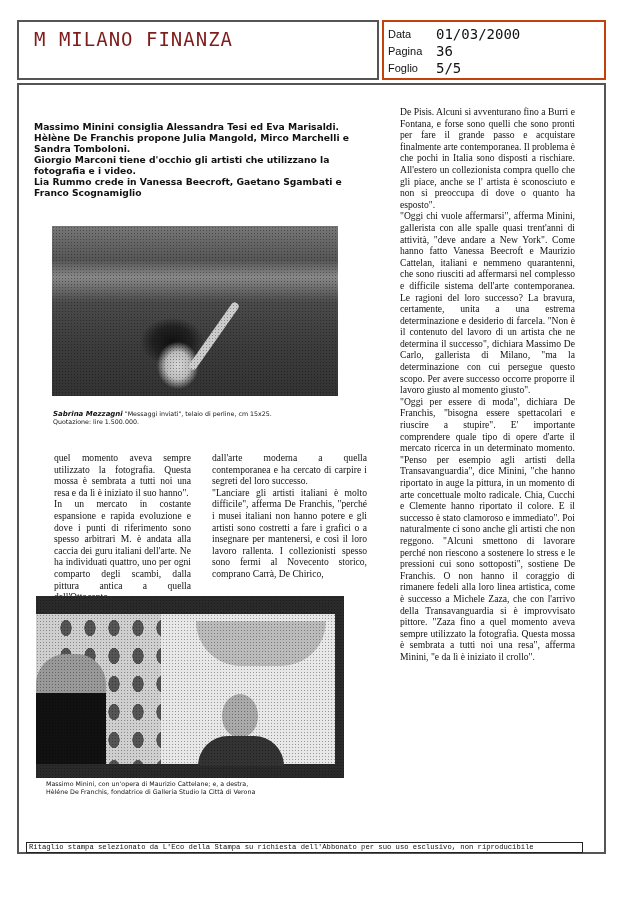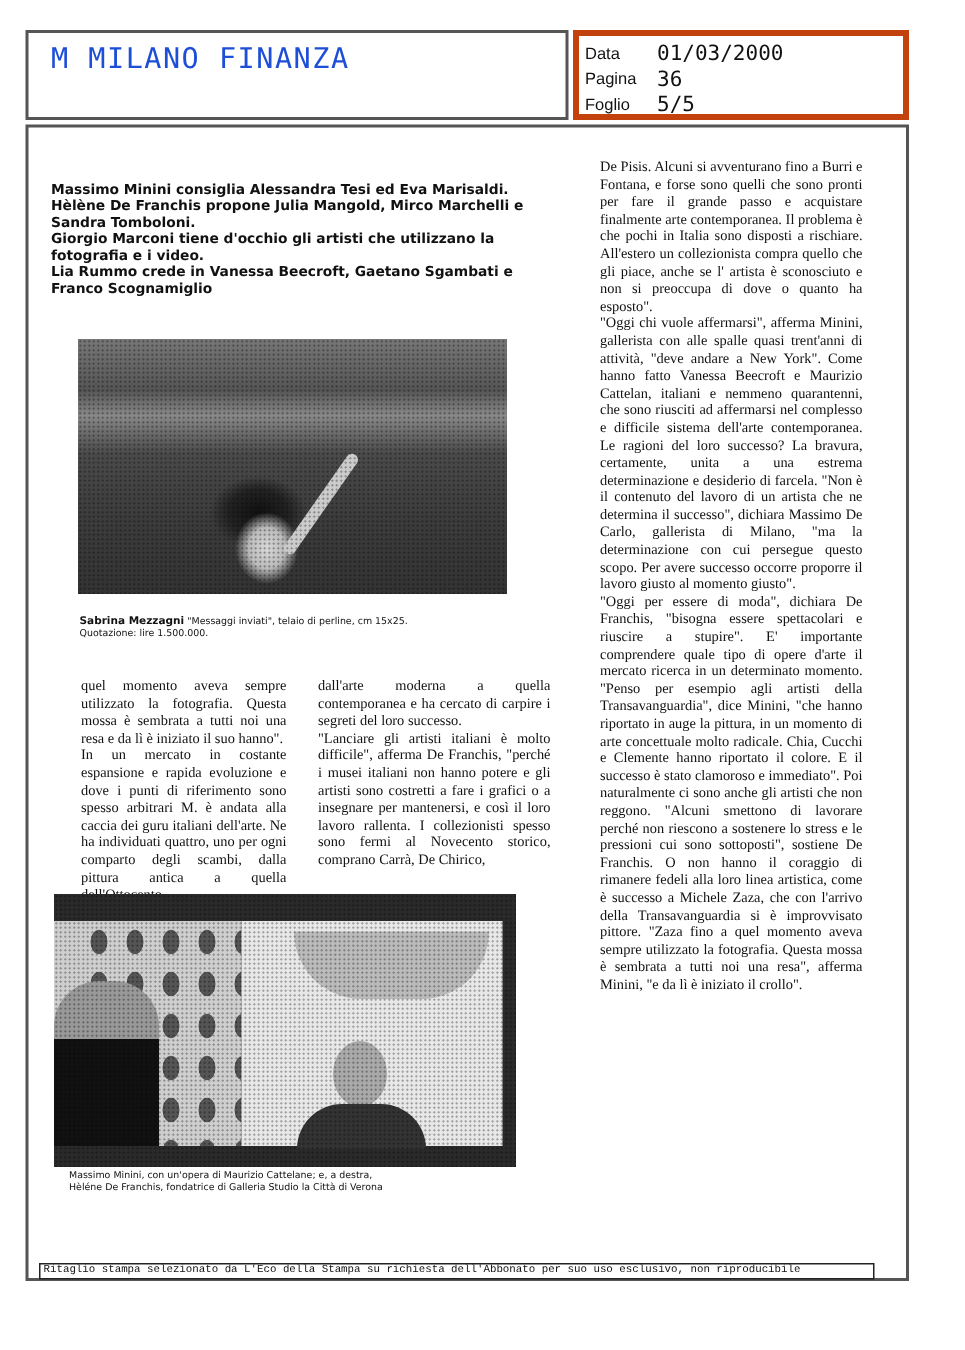--- a/index.html
+++ b/index.html
@@ -1,35 +1,35 @@
 <!DOCTYPE html>
 <html><head>
 <meta charset="utf-8">
 <style>
   html, body { margin:0; padding:0; background:#fff; }
   body { width:643px; height:900px; position:relative; overflow:hidden; font-family:"Liberation Serif", serif; color:#111; }
   .hdr-left { position:absolute; left:17px; top:20px; width:362px; height:60px; border:2px solid #555; box-sizing:border-box; }
-  .hdr-title { position:absolute; left:15px; top:6px; font-family:"DejaVu Sans Mono", "Liberation Mono", monospace; font-size:19px; letter-spacing:1px; color:#1d4ed8; }
-  .hdr-right { position:absolute; left:382px; top:20px; width:224px; height:60px; border:4px solid #c2410c; box-sizing:border-box; }
+  .hdr-title { position:absolute; left:15px; top:6px; font-family:"DejaVu Sans Mono", "Liberation Mono", monospace; font-size:19px; letter-spacing:1px; color:#7f1d1d; }
+  .hdr-right { position:absolute; left:382px; top:20px; width:224px; height:60px; border:2px solid #c2410c; box-sizing:border-box; }
   .meta-row { position:absolute; left:4px; height:17px; display:flex; align-items:center; }
   .meta-label { font-family:"Liberation Sans", sans-serif; font-size:11px; width:48px; color:#111; }
   .meta-value { font-family:"DejaVu Sans Mono", "Liberation Mono", monospace; font-size:14px; color:#111; }
   .frame { position:absolute; left:17px; top:83px; width:589px; height:771px; border:2px solid #555; box-sizing:border-box; }
   .headline-block { position:absolute; left:34px; top:121px; width:330px; font-family:"DejaVu Sans", sans-serif; font-weight:bold; font-size:9.2px; line-height:11px; }
   .headline { font-size:13px; line-height:14px; margin-bottom:0; }
   .photo1 { position:absolute; left:52px; top:226px; width:286px; height:170px; overflow:hidden;
     background:
       radial-gradient(ellipse 30px 34px at 44% 82%, #d8d8d8 0%, #bbb 40%, transparent 70%),
       radial-gradient(ellipse 40px 30px at 42% 68%, #111 0%, #222 50%, transparent 80%),
       linear-gradient(to bottom, #777 0%, #555 20%, #888 30%, #4a4a4a 45%, #3c3c3c 70%, #333 100%);
   }
   .photo1 .arm { position:absolute; left:158px; top:70px; width:8px; height:80px; background:#ccc; transform:rotate(35deg); border-radius:4px; }
   .photo1 .halftone, .photo2 .halftone { position:absolute; inset:0; background-image:radial-gradient(#000 28%, transparent 32%); background-size:3px 3px; opacity:.35; }
   .caption1 { position:absolute; left:53px; top:410px; font-family:"DejaVu Sans", sans-serif; font-size:6.3px; line-height:8px; width:320px; }
-  .caption1 b { font-size:7px; }
+  .caption1 b { font-size:7px;font-style:italic; }
   .col { position:absolute; font-size:9.6px; line-height:11.6px; text-align:justify; }
   .col p { margin:0; }
   .col1 { left:54px; top:452px; width:137px; }
   .col2 { left:212px; top:452px; width:155px; }
   .col3 { left:400px; top:106px; width:175px; }
   .photo2 { position:absolute; left:36px; top:596px; width:308px; height:182px; overflow:hidden; background:#2a2a2a; }
   .photo2 .wall { position:absolute; left:0; top:18px; width:125px; height:150px; background:#cfcfcf; }
   .photo2 .dots { position:absolute; left:18px; top:18px; width:107px; height:150px;
     background-image:radial-gradient(ellipse 9px 13px at 50% 50%, #555 60%, transparent 65%);
     background-size:24px 28px; }

